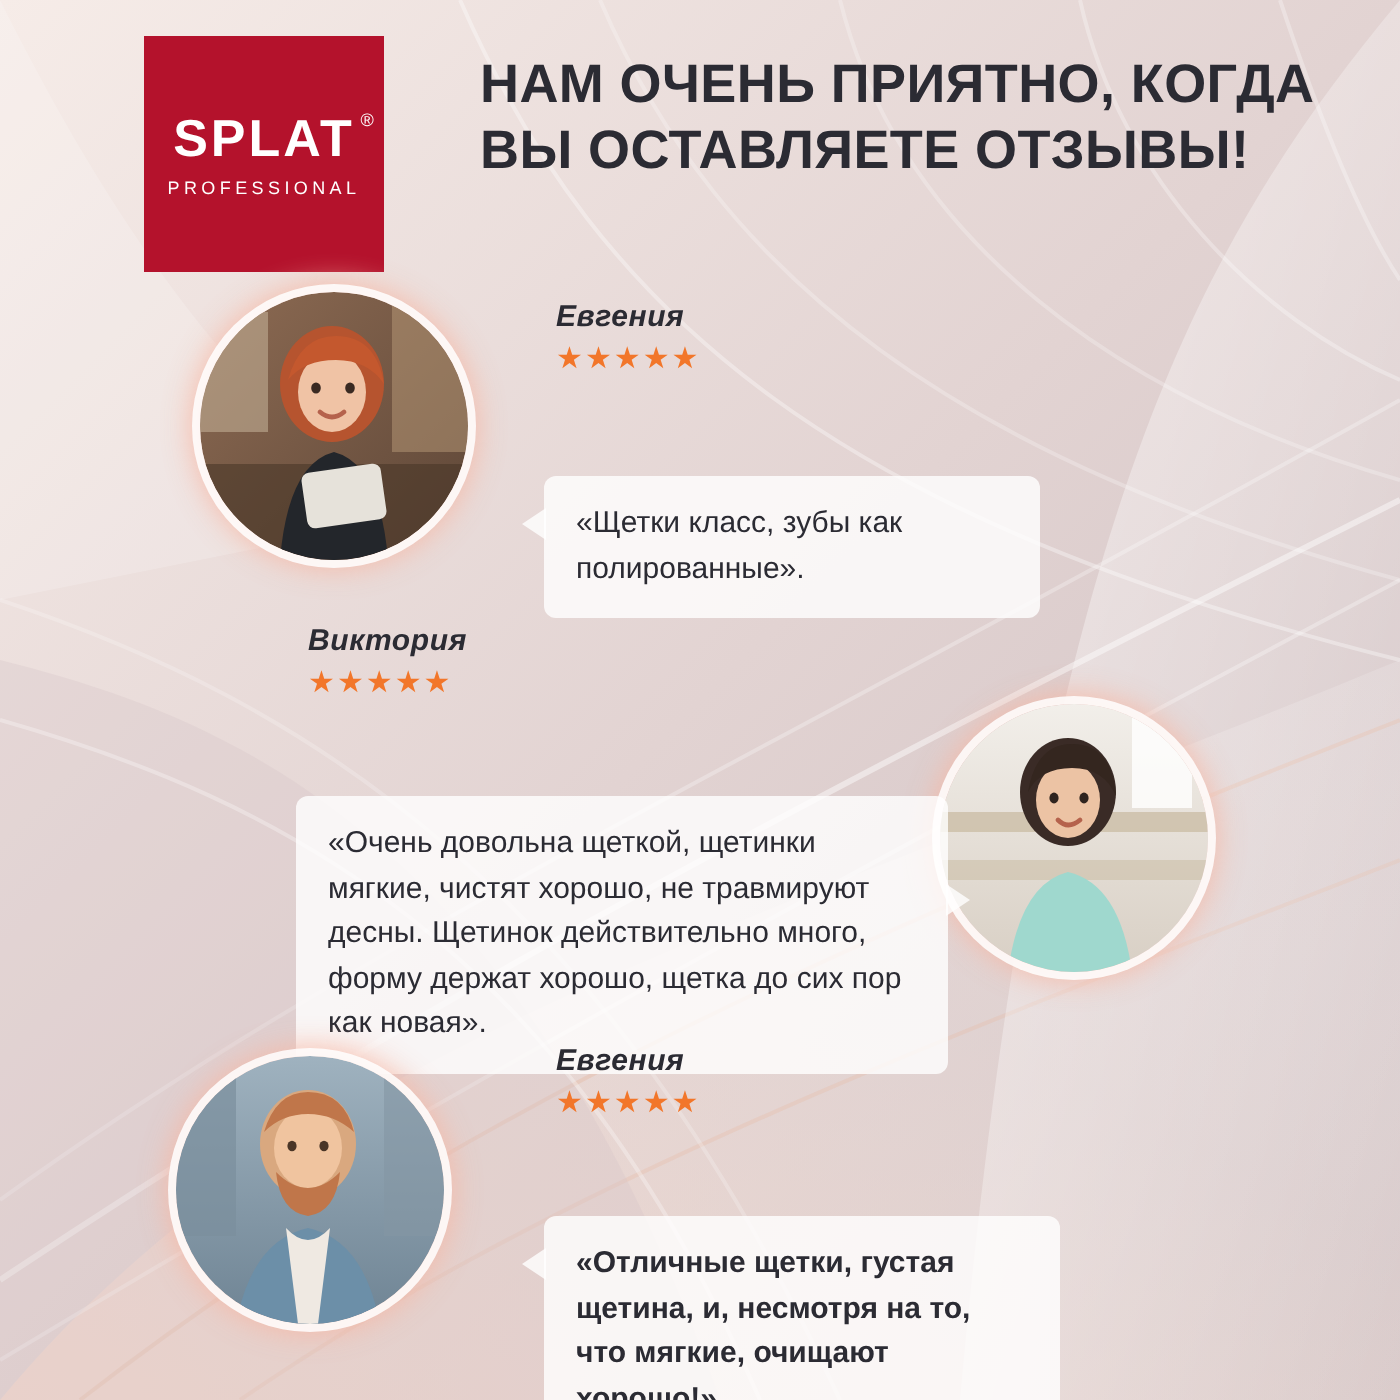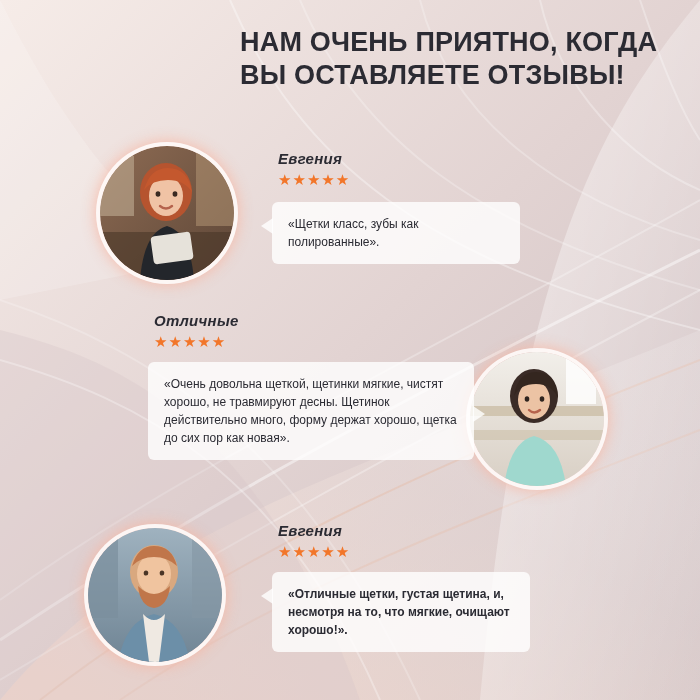--- a/index.html
+++ b/index.html
@@ -103,24 +103,25 @@
     font-size: 15px;
     letter-spacing: 1px;
     line-height: 1;
   }
 
   .bubble {
     position: absolute;
     background: rgba(255,255,255,0.80);
     border-radius: 6px;
     color: #2b2b33;
-    font-size: 12px;
+    font-size: 15px;
     line-height: 1.5;
     padding: 13px 16px;
     box-sizing: border-box;
+    margin-top: 36px;
   }
   .bubble .tail {
     position: absolute;
     width: 0; height: 0;
   }
   .tail-left {
     left: -11px; top: 16px;
     border-top: 8px solid transparent;
     border-bottom: 8px solid transparent;
     border-right: 12px solid rgba(255,255,255,0.80);
@@ -168,20 +169,26 @@
       <path d="M540,0 C560,90 630,160 700,190" stroke="#ffffff" stroke-opacity="0.30" stroke-width="2" fill="none"></path>
       <path d="M640,0 C660,60 680,110 700,140" stroke="#ffffff" stroke-opacity="0.30" stroke-width="2" fill="none"></path>
       <path d="M700,0 C600,120 520,260 480,700 L700,700 Z" fill="url(#g3)"></path>
       <path d="M0,0 C60,120 120,200 200,260 L0,300 Z" fill="#ffffff" fill-opacity="0.18"></path>
       <path d="M0,330 C120,360 260,420 360,700 L0,700 Z" fill="#d8c7c8" fill-opacity="0.35"></path>
       <path d="M0,360 C140,400 280,470 380,700" stroke="#ffffff" stroke-opacity="0.30" stroke-width="2" fill="none"></path>
       <path d="M0,300 C150,350 300,440 420,700" stroke="#ffffff" stroke-opacity="0.22" stroke-width="2" fill="none"></path>
     </svg>
   </div>
 
+  <div class="logo">
+    <div class="logo-word">
+      <span>SPLAT</span><span class="logo-reg">®</span>
+    </div>
+    <div class="logo-sub">PROFESSIONAL</div>
+  </div>
 
   <div class="headline">НАМ ОЧЕНЬ ПРИЯТНО, КОГДА ВЫ ОСТАВЛЯЕТЕ ОТЗЫВЫ!</div>
 
   <div class="t-block">
     <div class="avatar" style="left:100px; top:146px; width:134px; height:134px;">
       <svg class="photo" viewBox="0 0 134 134" aria-hidden="true">
         <defs>
           <clipPath id="c1">
               <circle cx="67" cy="67" r="67"></circle>
             </clipPath>
@@ -234,21 +241,21 @@
           <ellipse cx="64" cy="44" rx="24" ry="27" fill="#3a2b26"></ellipse>
           <ellipse cx="64" cy="48" rx="16" ry="19" fill="#ecc3a4"></ellipse>
           <path d="M44 44 q4 -24 22 -24 q20 0 22 26 q-6 -14 -22 -14 q-16 0 -22 12z" fill="#34261f"></path>
           <path d="M34 134 q6 -44 30 -50 q26 6 32 50z" fill="#9fd8ce"></path>
           <ellipse cx="57" cy="47" rx="2.3" ry="2.7" fill="#2f241f"></ellipse>
           <ellipse cx="72" cy="47" rx="2.3" ry="2.7" fill="#2f241f"></ellipse>
           <path d="M59 58 q5 5 11 0" stroke="#b5624c" stroke-width="2.4" fill="none" stroke-linecap="round"></path>
         </g>
       </svg>
     </div>
-    <div class="name" style="left:154px; top:312px;">Отличные</div>
+    <div class="name" style="left:154px; top:312px;">Виктория</div>
     <div class="stars" style="left:154px; top:334px;">★★★★★</div>
     <div class="bubble" style="left:148px; top:362px; width:326px;">
       <div class="tail tail-right"></div>
       <span>«Очень довольна щеткой, щетинки мягкие, чистят хорошо, не травмируют десны. Щетинок действительно много, форму держат хорошо, щетка до сих пор как новая».</span>
     </div>
   </div>
 
   <div class="t-block">
     <div class="avatar" style="left:88px; top:528px; width:134px; height:134px;">
       <svg class="photo" viewBox="0 0 134 134" aria-hidden="true">

